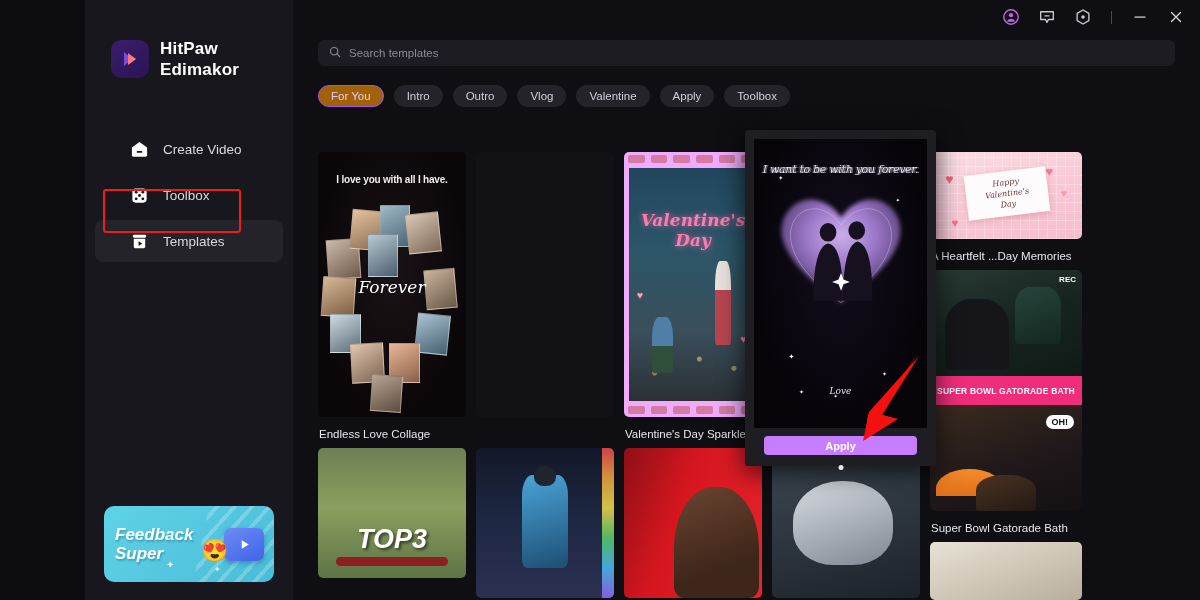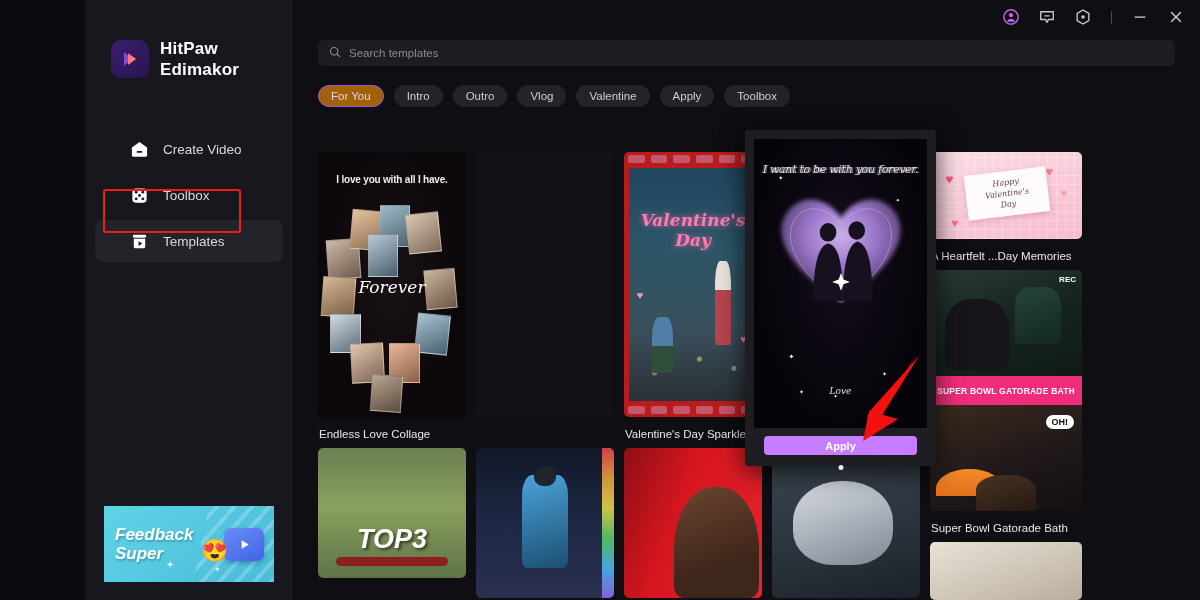--- a/index.html
+++ b/index.html
@@ -49,21 +49,21 @@
   .hl-box {
     position: absolute; left: 103px; top: 189px;
     width: 138px; height: 44px;
     border: 2px solid #f01c1c; border-radius: 3px;
     pointer-events: none;
   }
 
   
   .feedback {
     position: absolute; left: 19px; bottom: 18px;
-    width: 170px; height: 76px; border-radius: 0;
+    width: 170px; height: 76px; border-radius: 10px;
     background: linear-gradient(135deg,#5fd3e6 0%,#56c8e0 45%,#49bcd8 100%);
     overflow: hidden;
     display: flex; align-items: center;
   }
   .feedback .fb-text {
     position: relative; z-index: 3;
     margin-left: 11px;
     font-size: 17px; font-weight: bold; font-style: italic;
     color: #ffffff; line-height: 19px;
     text-shadow: 1px 2px 2px rgba(0,80,110,.35);
@@ -138,21 +138,21 @@
     font-size: 10px; color: #f2ecec; font-weight: bold; letter-spacing: -.2px;
   }
   .forever {
     position: absolute; top: 47%; left: 0; right: 0; text-align: center;
     font-family: "DejaVu Serif", serif; font-style: italic;
     font-size: 17px; color: #fff;
   }
   .photo { position: absolute; background-size: cover; border: 1px solid rgba(255,255,255,.25); }
 
   
-  .film { position:absolute; inset:0; background:#b91c1c; }
+  .film { position:absolute; inset:0; background:#f0abfc; }
   .film-holes { position:absolute; left:0; right:0; height:14px; display:flex; gap:6px; padding:3px 4px; }
   .film-holes.top { top:0; } .film-holes.bot { bottom:0; }
   .film-holes i { flex:1; background:#c96b86; border-radius:2px; opacity:.75; }
   .night {
     position:absolute; left:5px; right:5px; top:16px; bottom:16px;
     background:
       radial-gradient(circle at 30% 75%, rgba(255,200,90,.55) 0 2px, transparent 3px),
       radial-gradient(circle at 55% 82%, rgba(255,220,120,.5) 0 2px, transparent 3px),
       radial-gradient(circle at 70% 70%, rgba(120,220,255,.45) 0 2px, transparent 3px),
       radial-gradient(circle at 20% 88%, rgba(255,180,90,.5) 0 2px, transparent 3px),

